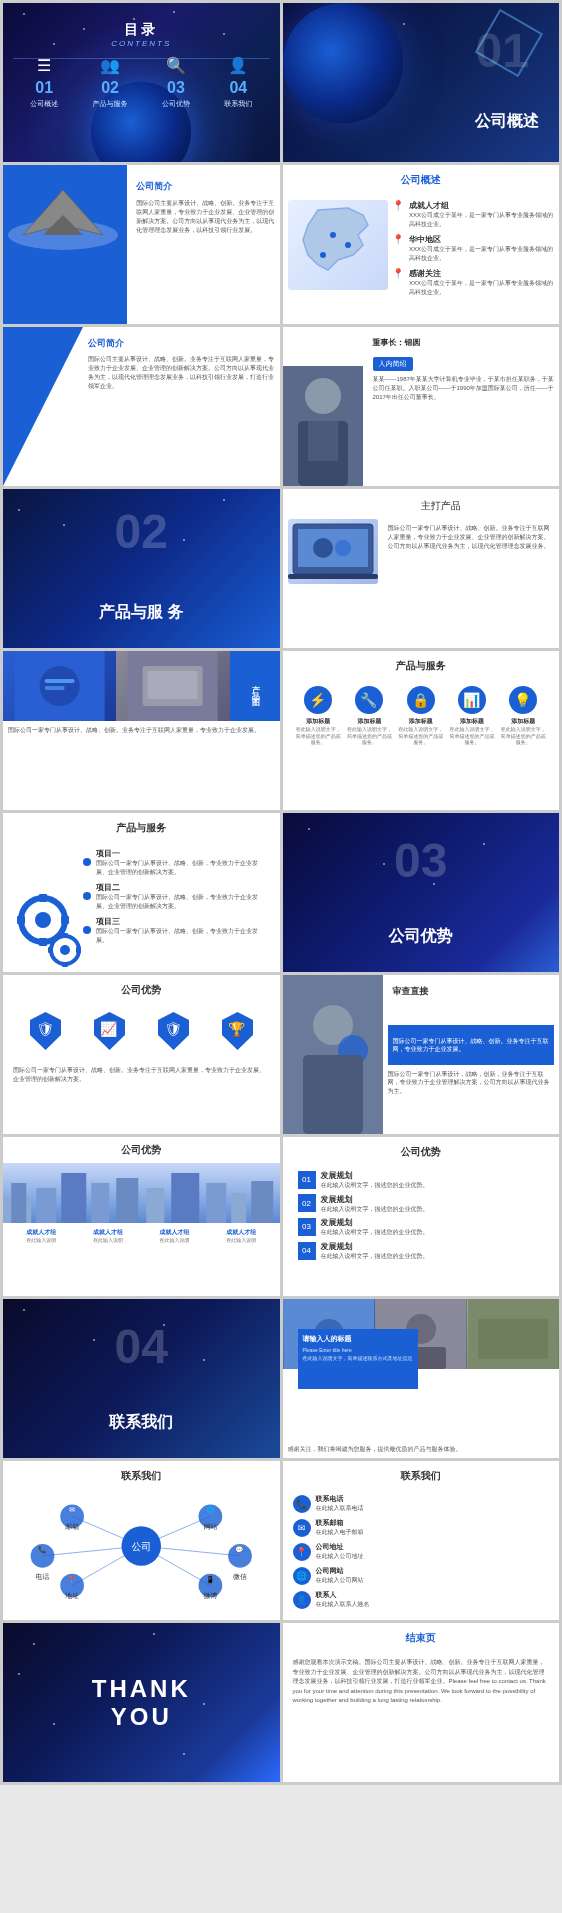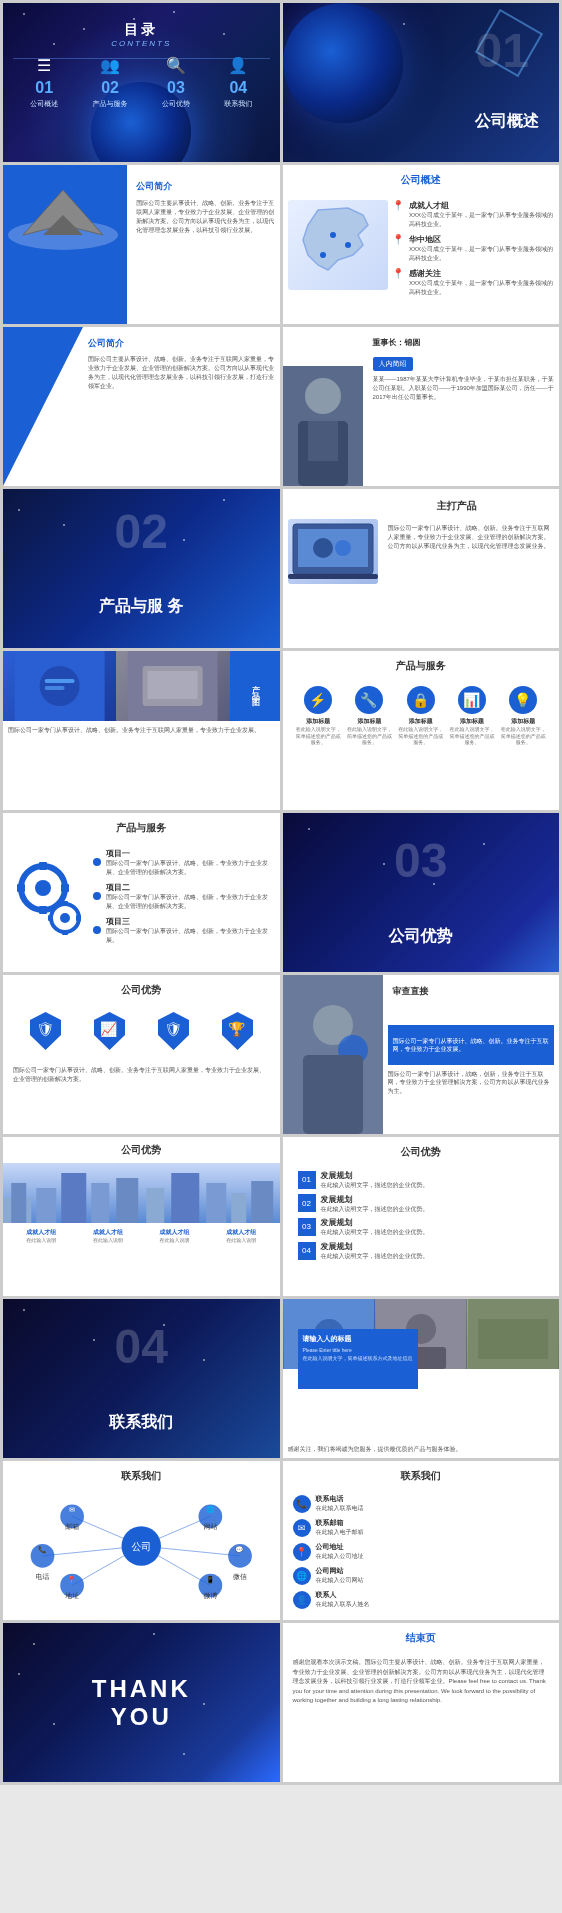--- a/index.html
+++ b/index.html
@@ -331,21 +331,21 @@
       position: absolute;
       top: 15px;
       left: 50%;
       transform: translateX(-50%);
       font-size: 48px;
       color: rgba(255,255,255,0.2);
       font-weight: bold;
     }
     .slide-8 .title {
       position: absolute;
-      bottom: 31px;
+      bottom: 25px;
       left: 50%;
       transform: translateX(-50%);
       color: white;
       font-size: 16px;
       font-weight: bold;
       white-space: nowrap;
       text-align: center;
     }
 
     
@@ -359,23 +359,22 @@
       width: 90px;
       height: 65px;
       background: linear-gradient(135deg, #c8d8f8, #a0b8e8);
       border-radius: 3px;
     }
     .slide-9 .title {
       position: absolute;
       top: 10px;
       left: 50%;
       font-size: 10px;
-      font-weight: bold;
-      color: #333;
-      margin-left: 16px;
+      font-weight: normal;
+      color: #333;
     }
     .slide-9 .content {
       position: absolute;
       left: 105px;
       top: 35px;
       right: 5px;
       font-size: 6px;
       color: #555;
       line-height: 1.5;
     }
@@ -466,23 +465,22 @@
     }
     .slide-12 .title {
       text-align: center;
       font-size: 10px;
       font-weight: bold;
       color: #333;
       padding: 8px;
     }
     .slide-12 .gear-area {
       display: flex;
-      align-items: flex-start;
+      align-items: flex-end;
       padding: 5px 10px;
-      gap: 10px;
     }
     .slide-12 .gears {
       width: 70px;
       height: 70px;
       position: relative;
       flex-shrink: 0;
     }
     .slide-12 .items {
       flex: 1;
     }

